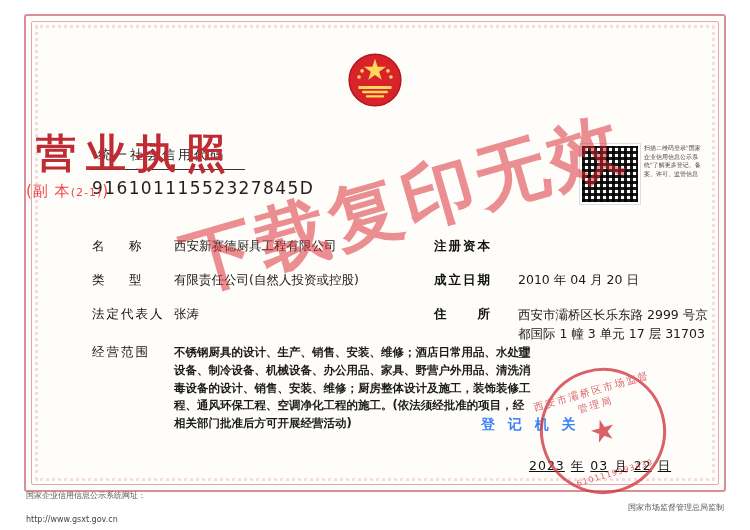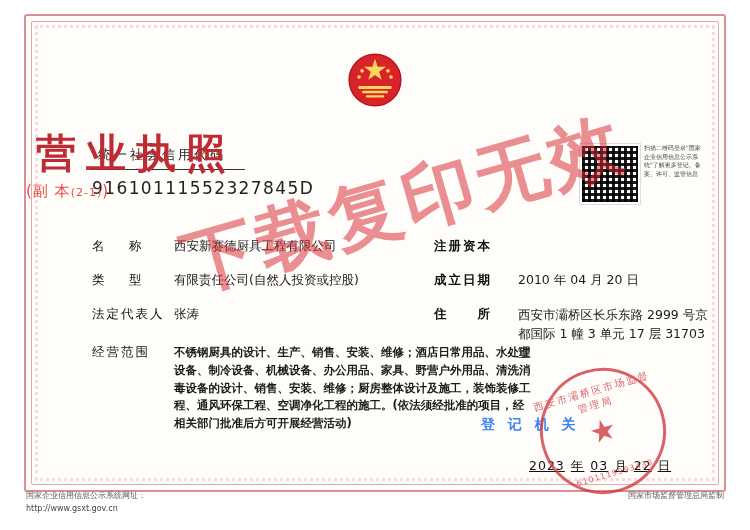--- a/index.html
+++ b/index.html
@@ -218,22 +218,22 @@
   
   .footer{
     position:absolute;
     left:0;right:0;bottom:6px;
     height:34px;
     font-size:8px;
     color:#555;
   }
   .f-left{position:absolute;left:26px;top:0;line-height:1.6;}
   .f-mid{position:absolute;left:355px;top:0;line-height:1.6;}
-  .f-right{position:absolute;right:26px;top:0;text-align:right;line-height:1.6;}
-  .f-link{color:#444;}
+  .f-right{position:absolute;right:26px;top:12px;text-align:right;line-height:1.6;}
+  .f-link{color:#444;margin-top:11px;}
 </style>
 </head>
 <body>
 
 <div class="cert">
 
   <div class="emblem">
     <svg viewBox="0 0 100 100" width="76" height="76">
       <circle cx="50" cy="50" r="34" fill="#d8232a"></circle>
       <circle cx="50" cy="50" r="34" fill="none" stroke="#b4161d" stroke-width="2"></circle>

